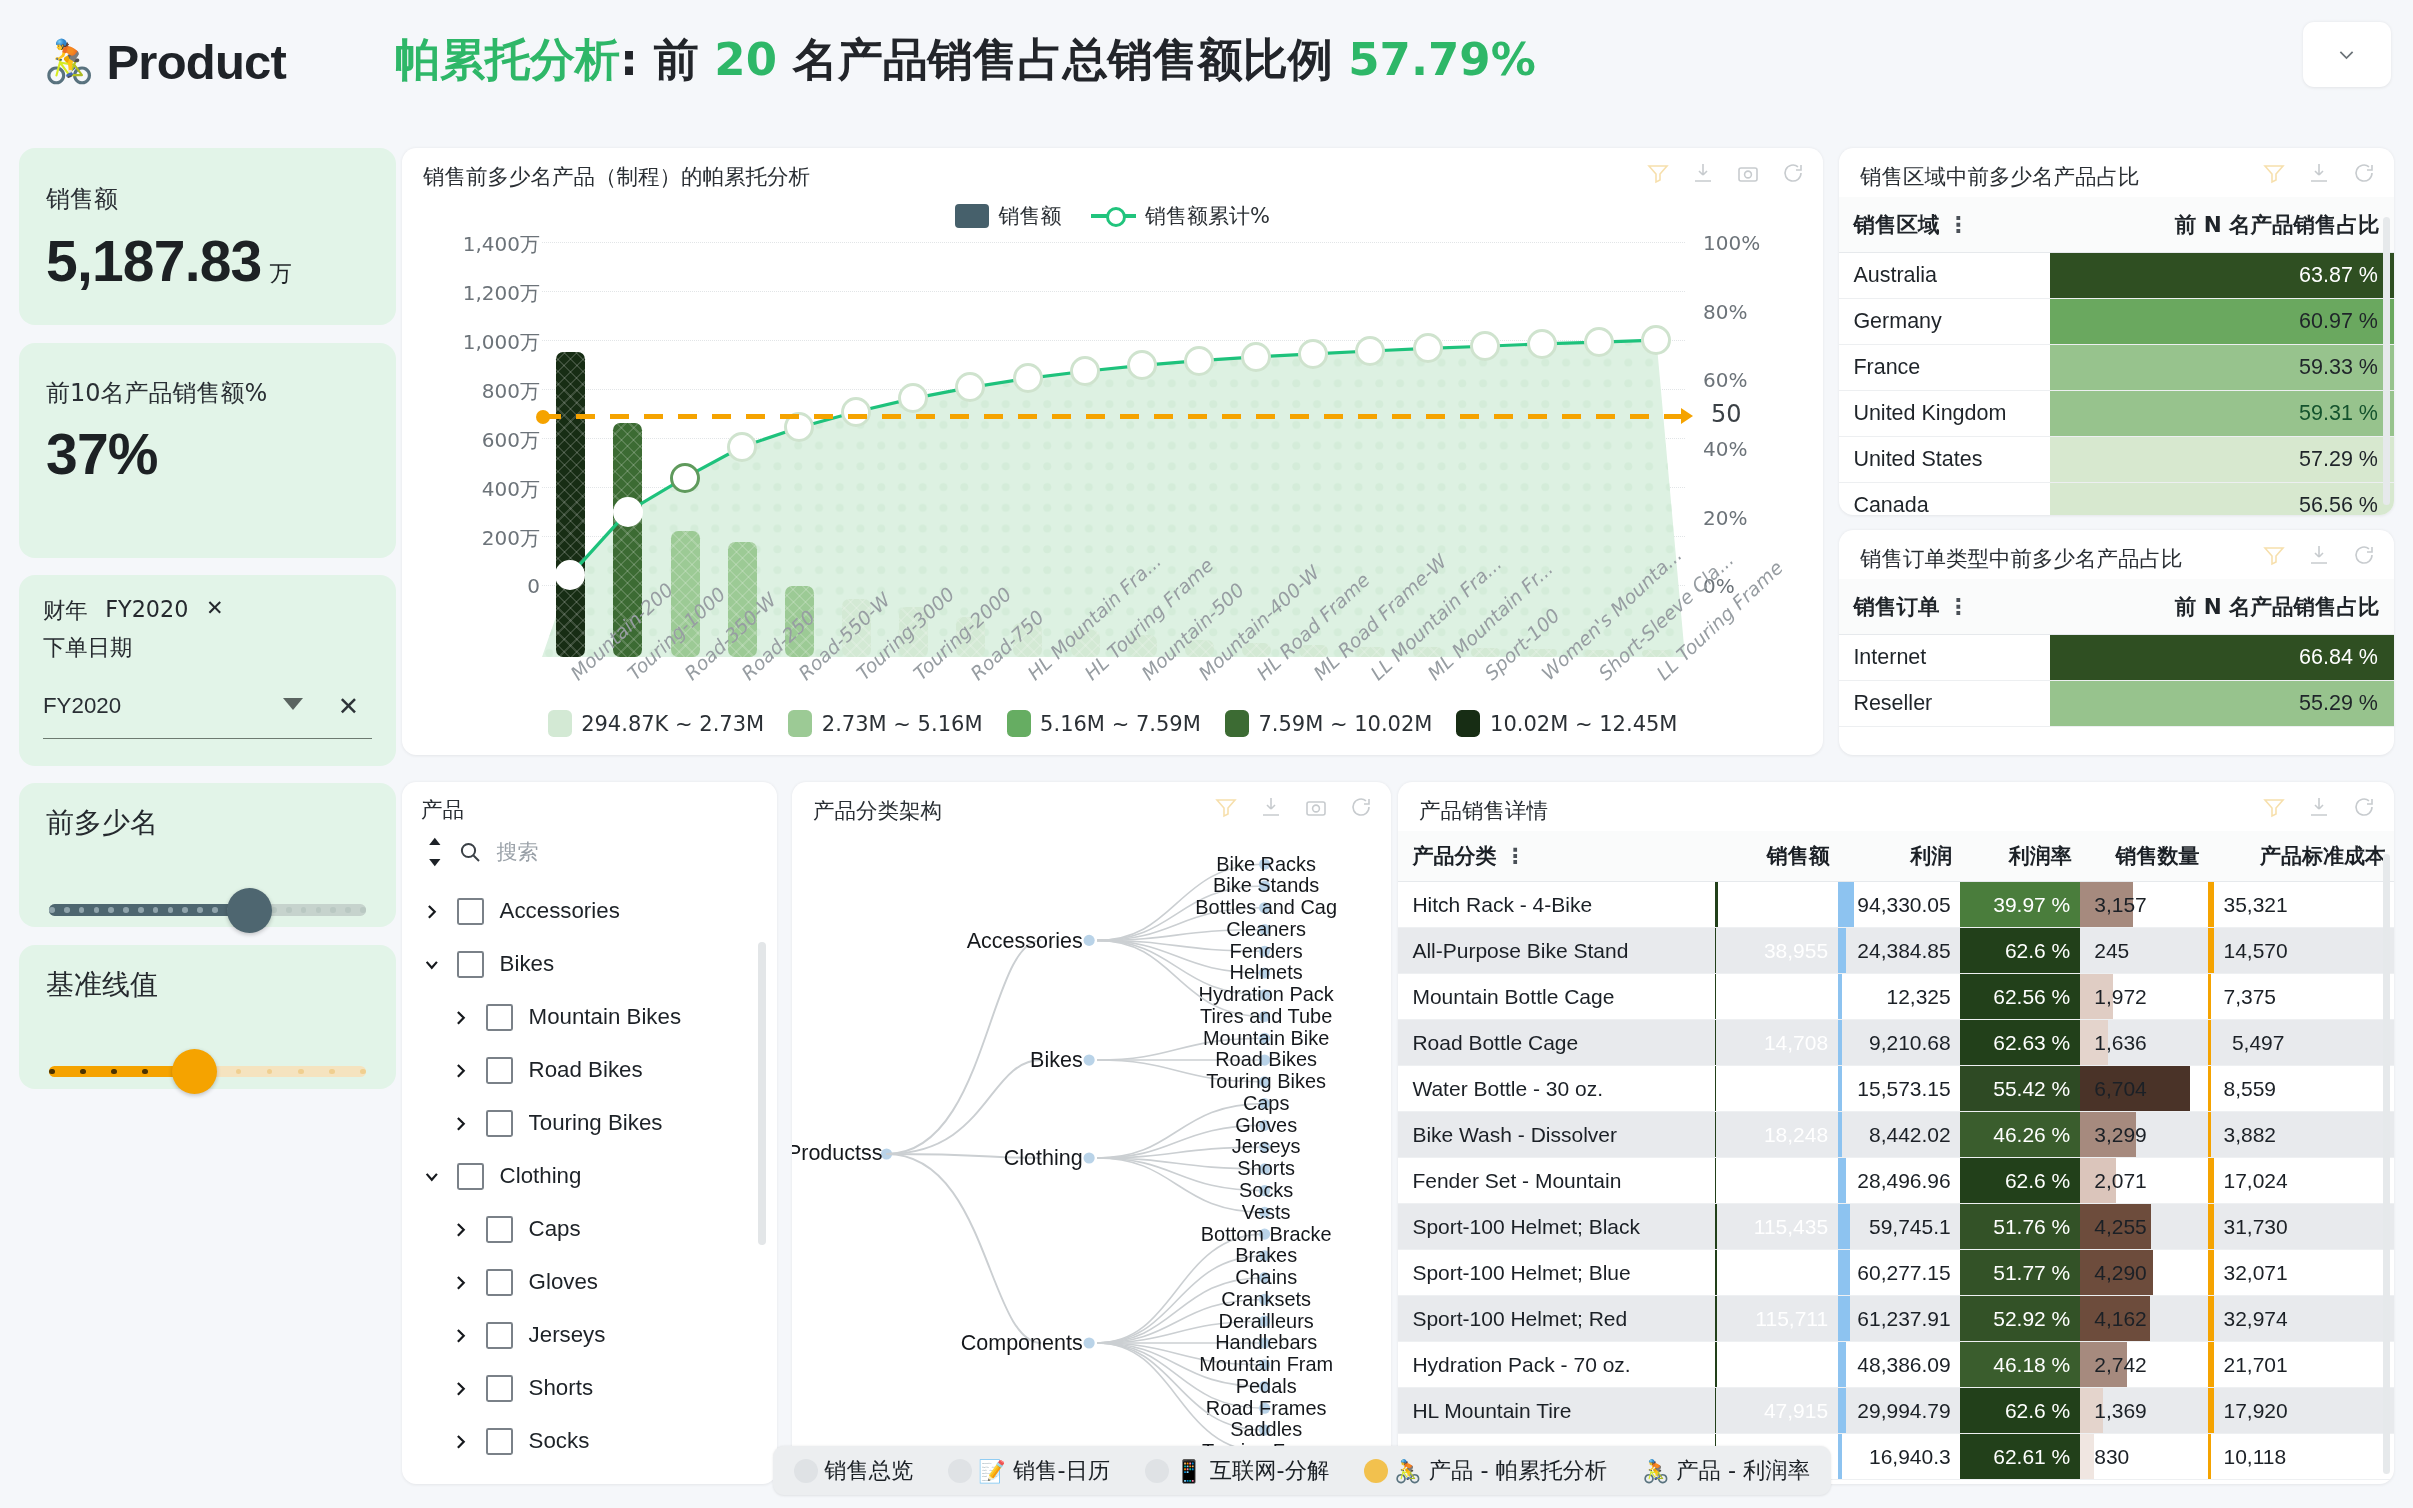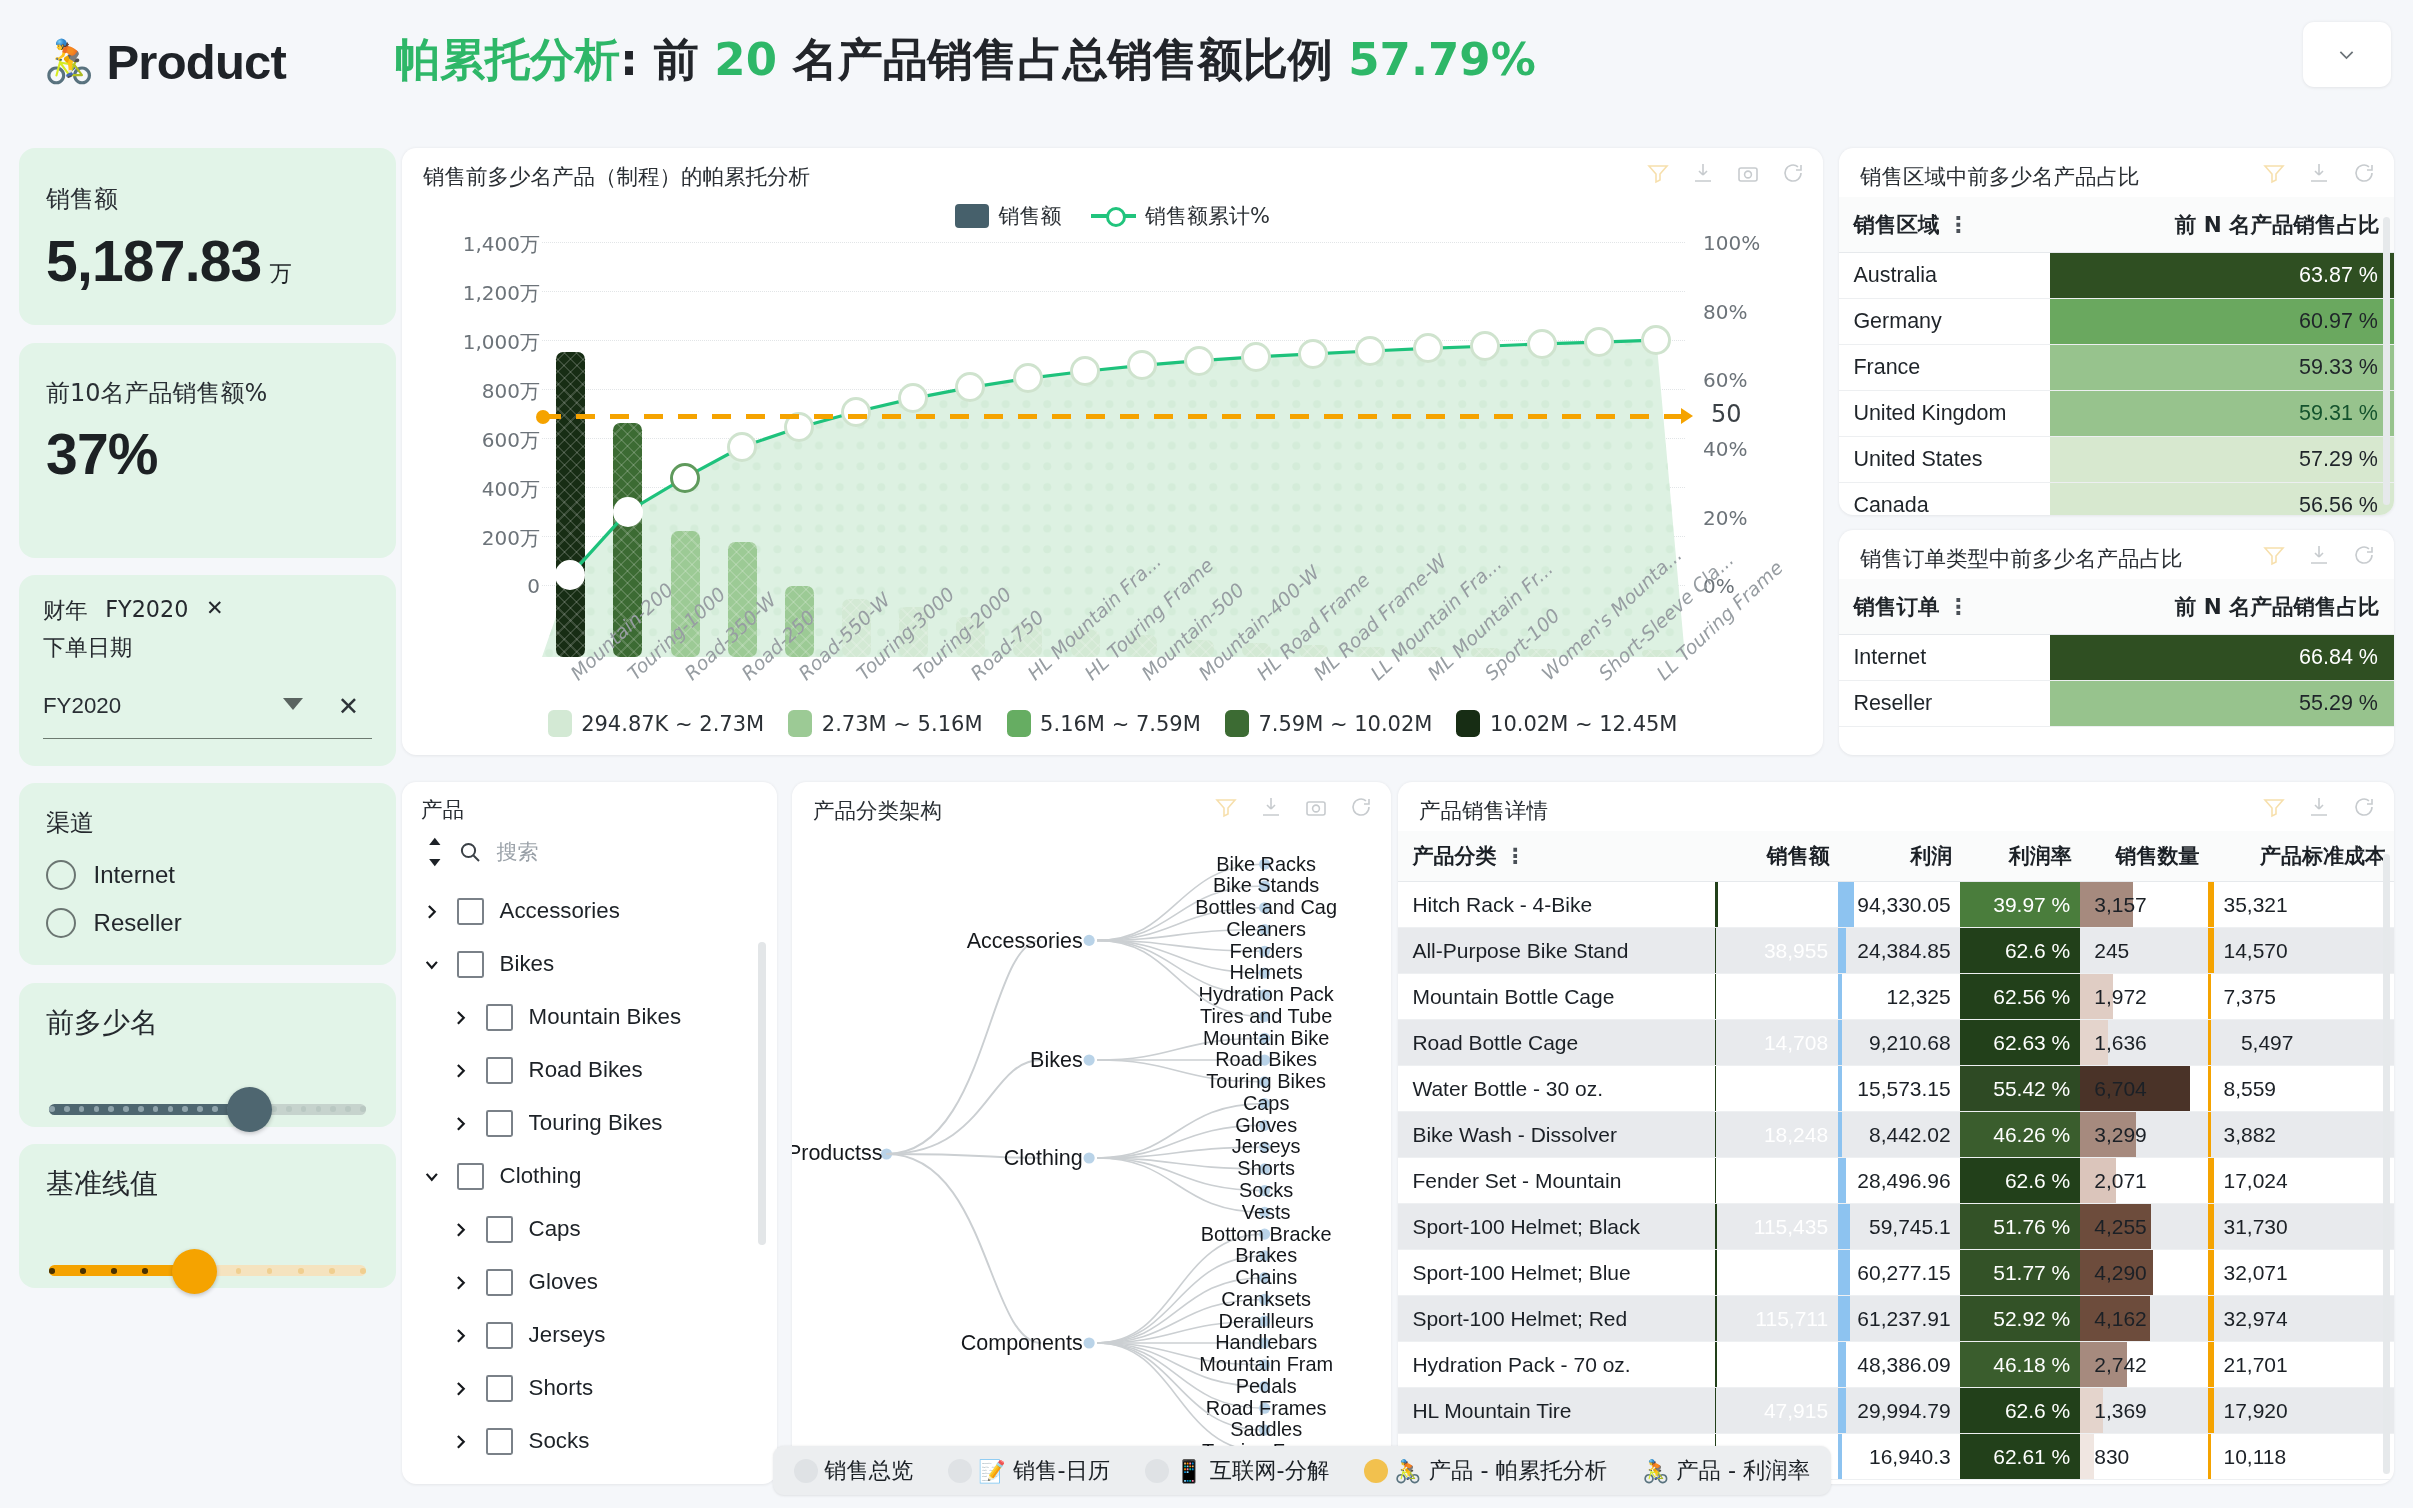--- a/index.html
+++ b/index.html
@@ -207,31 +207,20 @@
         <span class="chip-x">✕</span>
       </div>
       <div class="filter-sublabel">下单日期</div>
       <div class="select-box">
         <span class="select-value">FY2020</span>
         <span class="select-caret"></span>
         <span class="select-clear">✕</span>
       </div>
     </div>
 
-    <div class="card-green" style="padding:24px 27px 27px 27px;">
-      <div class="channel-title">渠道</div>
-      <div class="radio-row">
-        <span class="radio"></span>
-        <span class="radio-label">Internet</span>
-      </div>
-      <div class="radio-row" style="margin-bottom:0">
-        <span class="radio"></span>
-        <span class="radio-label">Reseller</span>
-      </div>
-    </div>
 
     <div class="card-green slider-card">
       <div class="slider-title">前多少名</div>
       <div class="slider-wrap">
         <div class="slider-track" style="background:#c6d3cd;"></div>
         <div class="slider-fill" id="topn-fill" style="background: rgb(78, 102, 112); width: 203px;"></div>
         <div class="slider-dots" id="topn-dots">
             <i style="background: rgb(143, 163, 171);"></i>
             <i style="background: rgb(143, 163, 171);"></i>
             <i style="background: rgb(143, 163, 171);"></i>
@@ -916,21 +905,21 @@
             </td>
             <td>
               <div class="cellbox left" style="position:relative">
                 <div class="minibar" style="width:22%;background:#e4d4cc"></div>
                 <span class="cellval">1,636</span>
               </div>
             </td>
             <td>
               <div class="cellbox left" style="position:relative">
                 <div class="minibar" style="width:3.2px;background:#f5a300"></div>
-                <span class="cellval" style="margin-left:19px">5,497</span>
+                <span class="cellval" style="margin-left:10px">5,497</span>
               </div>
             </td>
           </tr>
           <tr>
             <td>
               <div class="cellbox left">Water Bottle - 30 oz.</div>
             </td>
             <td>
               <div class="cellbox">
                 <div class="minibar" style="width:0.8px;background:#22401a"></div>

